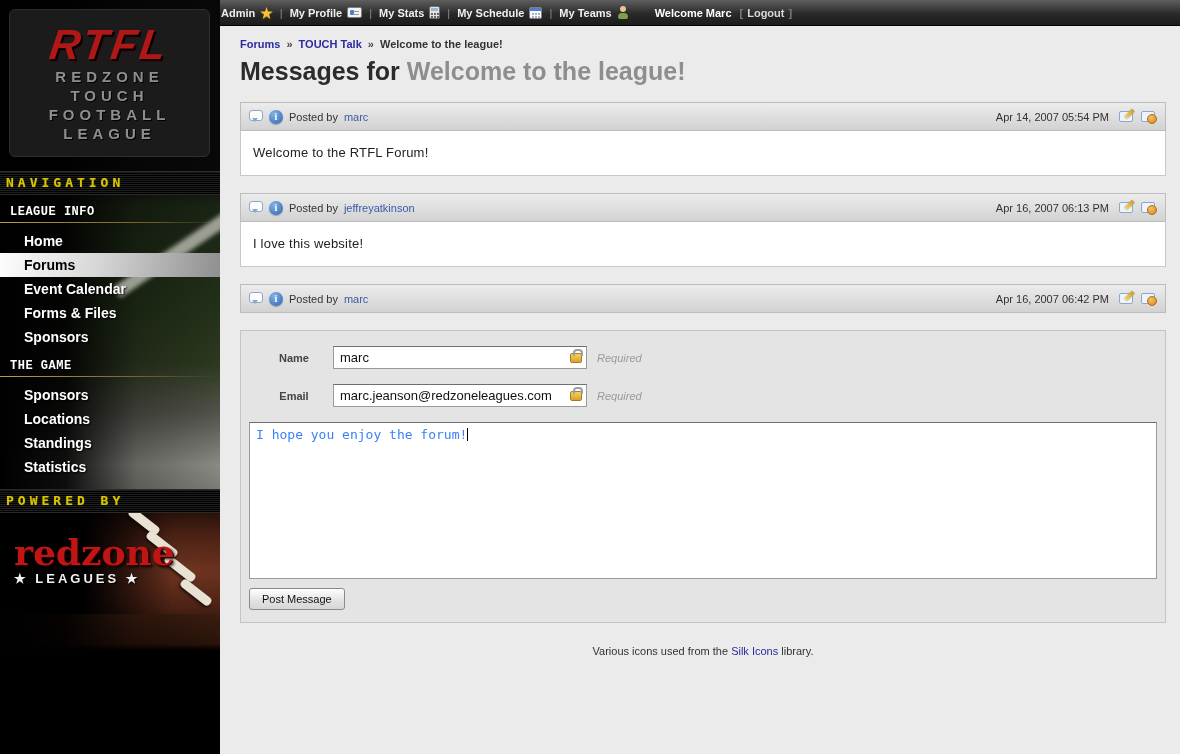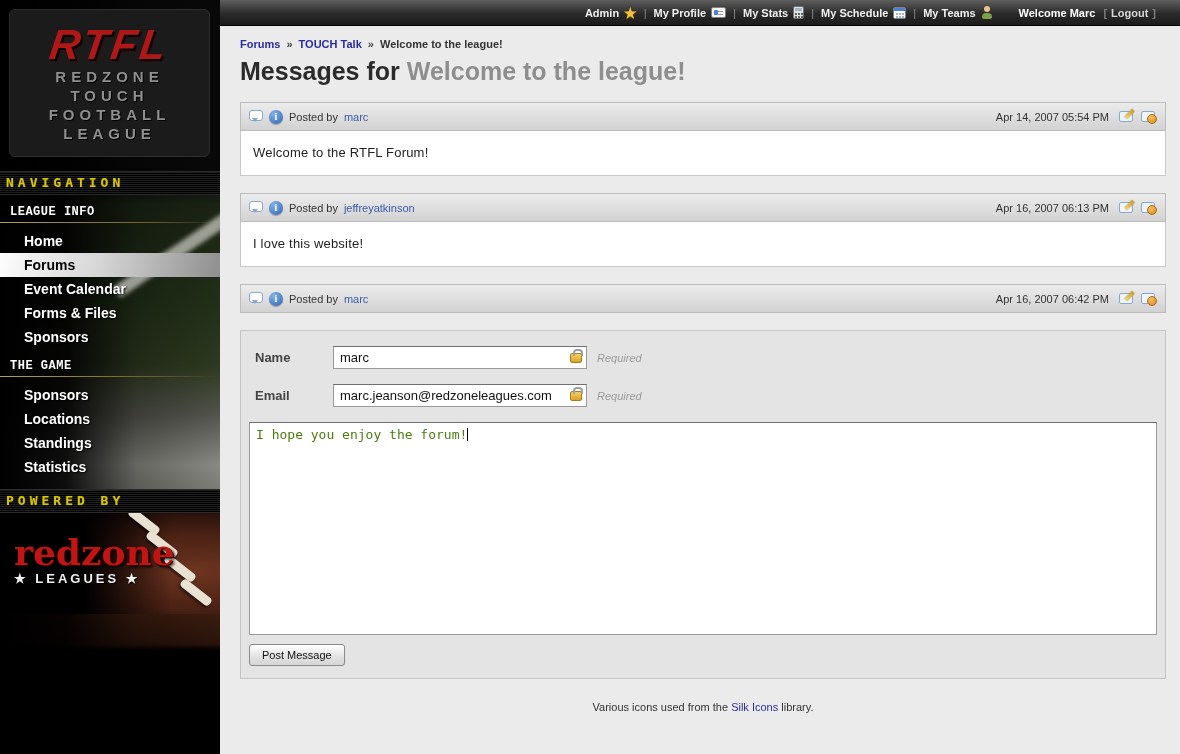--- a/index.html
+++ b/index.html
@@ -68,22 +68,22 @@
   .lace.l3{ right:22px; top:51px; } .lace.l4{ right:6px; top:75px; }
   .rz-text{ position:absolute; left:14px; top:22px; z-index:2; }
   .rz-name{ color:#c01515; font-weight:bold; font-size:36px; line-height:34px; letter-spacing:0;
     font-family:"DejaVu Serif",serif; text-shadow:1px 1px 0 #300, 2px 2px 3px #000; }
   .rz-sub{ color:#efefef; font-weight:bold; font-size:13px; letter-spacing:3px; margin-top:2px;
     text-shadow:1px 1px 1px #000; }
 
   
   .main{ flex:1; background:#ebebeb; display:flex; flex-direction:column; }
   .topbar{
-    height:26px; flex-shrink:0; display:flex; align-items:center; justify-content:flex-end;
-    padding:0 24px; background:linear-gradient(#5e5e5e,#2a2a2a 55%,#1b1b1b);
+    height:26px; flex-shrink:0; display:flex; align-items:center; justify-content:flex-start;
+    padding:0 1px; background:linear-gradient(#5e5e5e,#2a2a2a 55%,#1b1b1b);
     font-size:11px; font-weight:bold; color:#f0f0f0; border-bottom:1px solid #000;
   }
   .tb-item{ display:flex; align-items:center; gap:5px; cursor:pointer; }
   .tb-sep{ color:#8a8a8a; margin:0 7px; font-weight:normal; }
   .tb-welcome{ margin-left:26px; margin-right:8px; color:#fff; }
   .tb-bracket{ color:#7d7d7d; }
   .tb-logout{ color:#d8d8d8; margin:0 4px; cursor:pointer; }
 
   .content{ padding:12px 14px 0 20px; }
 
@@ -122,35 +122,35 @@
   .edit-icon::after{ content:""; position:absolute; right:0; top:2px; width:11px; height:4px;
     background:linear-gradient(90deg,#f4d470,#c99c34); border-radius:1px;
     transform:rotate(-45deg); box-shadow:0 0 1px #8a6d20; }
   .delete-icon::after{ content:""; position:absolute; right:0; bottom:-1px; width:8px; height:8px;
     border-radius:50%; background:radial-gradient(circle at 35% 30%,#f5c163,#d9871c);
     border:1px solid #ad6d13; }
 
   
   .post-form{ background:#e4e4e4; border:1px solid #c4c4c4; padding:8px; margin-top:10px; }
   .form-row{ display:flex; align-items:center; margin:7px 0 15px; }
-  .form-label{ width:84px; padding-left:6px; font-size:13px; font-weight:bold; color:#444; }
+  .form-label{ width:84px; padding-left:6px; font-size:11px; font-weight:bold; color:#444;text-align:center; }
   .input-wrap{ position:relative; width:254px; }
   .input-wrap input{
     width:100%; height:23px; border:1px solid #9a9a9a; border-top-color:#6f6f6f;
     padding:2px 24px 2px 6px; font-size:13px; color:#111;
     font-family:"Liberation Sans",sans-serif; background:#fff;
   }
   .lock-icon{ position:absolute; right:5px; top:50%; margin-top:-5px; width:12px; height:10px;
     background:linear-gradient(#f6d35e,#d9a02d); border:1px solid #a87d1e; border-radius:2px; }
   .lock-icon::before{ content:""; position:absolute; left:2px; top:-5px; width:6px; height:5px;
     border:2px solid #9aa0a8; border-bottom:none; border-radius:4px 4px 0 0; }
   .required{ margin-left:10px; font-style:italic; font-size:11px; color:#9a9a9a; }
   .textarea{
-    margin-top:4px; height:213px; background:#fff; border:1px solid #9a9a9a; border-top-color:#6f6f6f;
-    padding:4px 6px; font-family:"DejaVu Sans Mono",monospace; font-size:13px; color:#4d7c0f;
+    margin-top:4px; height:157px; background:#fff; border:1px solid #9a9a9a; border-top-color:#6f6f6f;
+    padding:4px 6px; font-family:"DejaVu Sans Mono",monospace; font-size:13px; color:#3b82f6;
     cursor:text; overflow:hidden;
   }
   .caret{ display:inline-block; width:1px; height:13px; background:#000; vertical-align:-2px; }
   .submit-btn{
     margin:9px 0 4px; padding:4px 12px; font-size:11px; color:#111; cursor:pointer;
     background:linear-gradient(#ffffff,#e2e2e2 60%,#d6d6d6); border:1px solid #8a8a8a;
     border-radius:3px; font-family:"Liberation Sans",sans-serif;
   }
 
   

